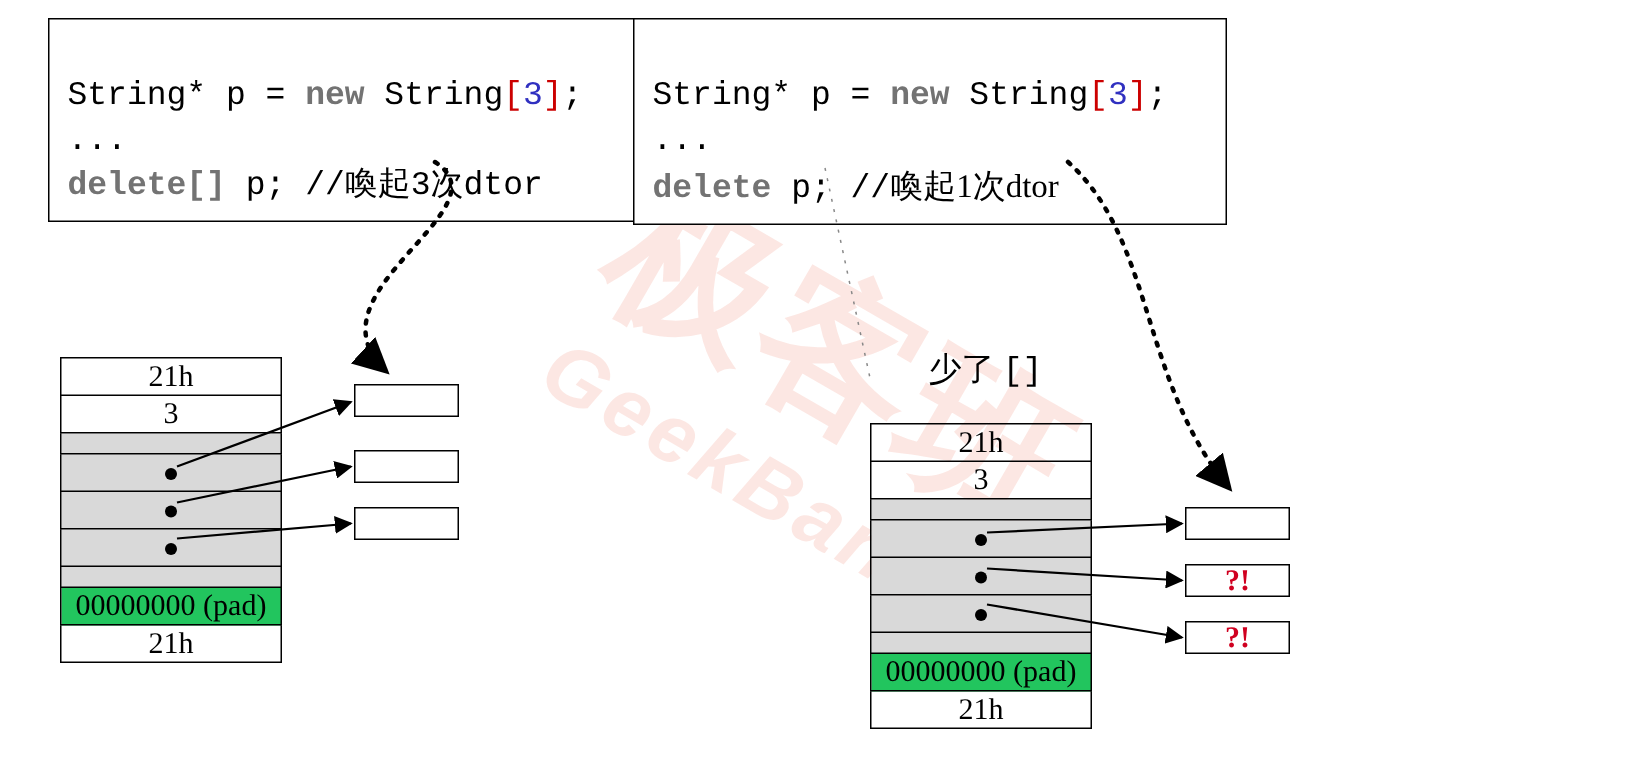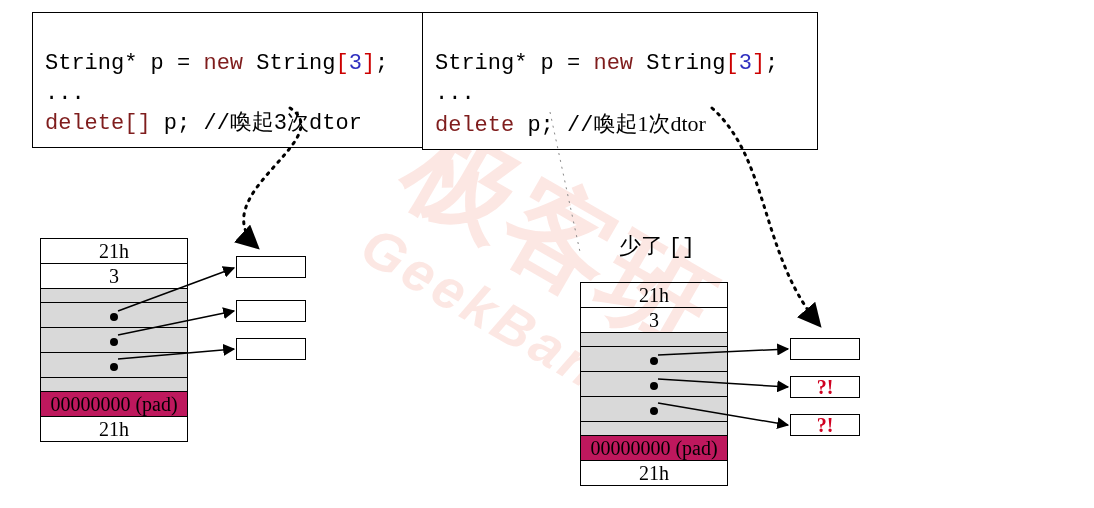--- a/index.html
+++ b/index.html
@@ -38,42 +38,42 @@
   .codebox{
     position:absolute;
     border:1px solid #000;
     background:#fff;
     font-family:"Courier New",monospace;
     font-size:22px;
     line-height:30px;
     padding:6px 12px 8px;
     white-space:pre;
   }
-  .kw{color:#7f1d1d;font-weight:400}
+  .kw{color:#737373;font-weight:700}
   .br{color:#c00}
   .num{color:#3030c0}
 
   
   .mtable{
     position:absolute;
     border-collapse:collapse;
     font-family:"Times New Roman",serif;
     font-size:20px;
     text-align:center;
   }
   .mtable td{
     border:1px solid #000;
     width:144px;
     height:22px;
     line-height:22px;
     padding:1px;
   }
   .mtable .half{height:11px;line-height:11px}
   .mtable .ptr{background:#d9d9d9}
-  .mtable .pad{background:#be185d}
+  .mtable .pad{background:#22c55e}
   .dot{display:inline-block;width:8px;height:8px;border-radius:50%;background:#000;vertical-align:middle}
 
   
   .hbox{
     position:absolute;
     border:1px solid #000;
     background:#fff;
     width:68px;height:20px;
     text-align:center;
     font-family:"Times New Roman",serif;

